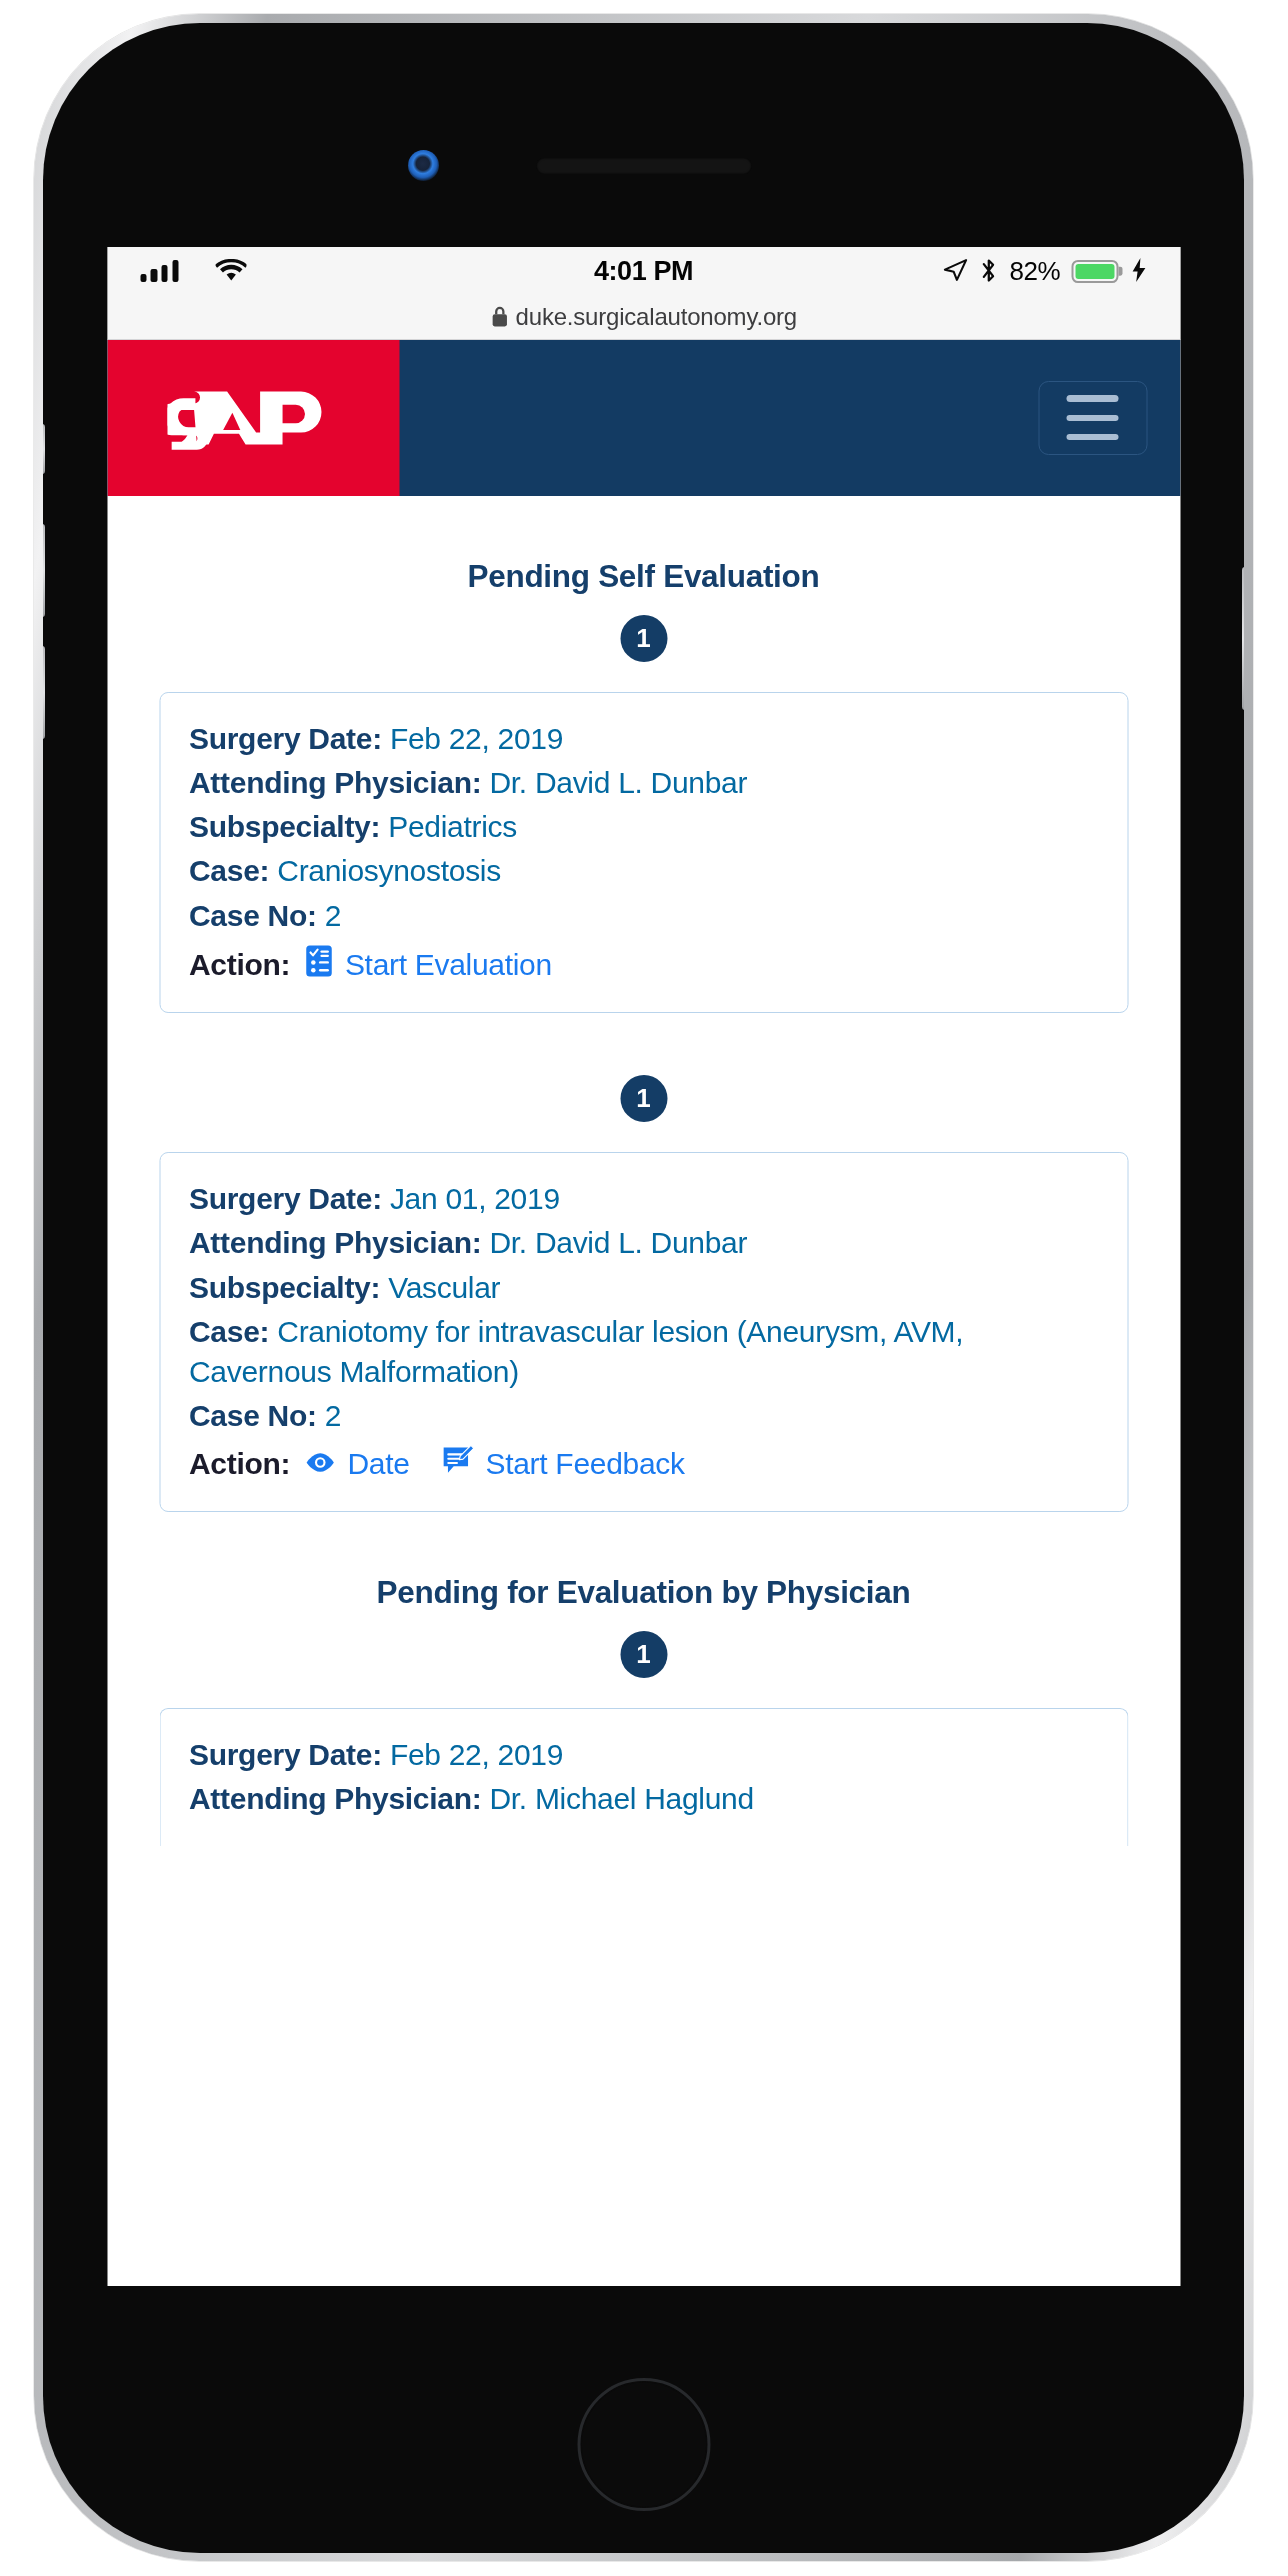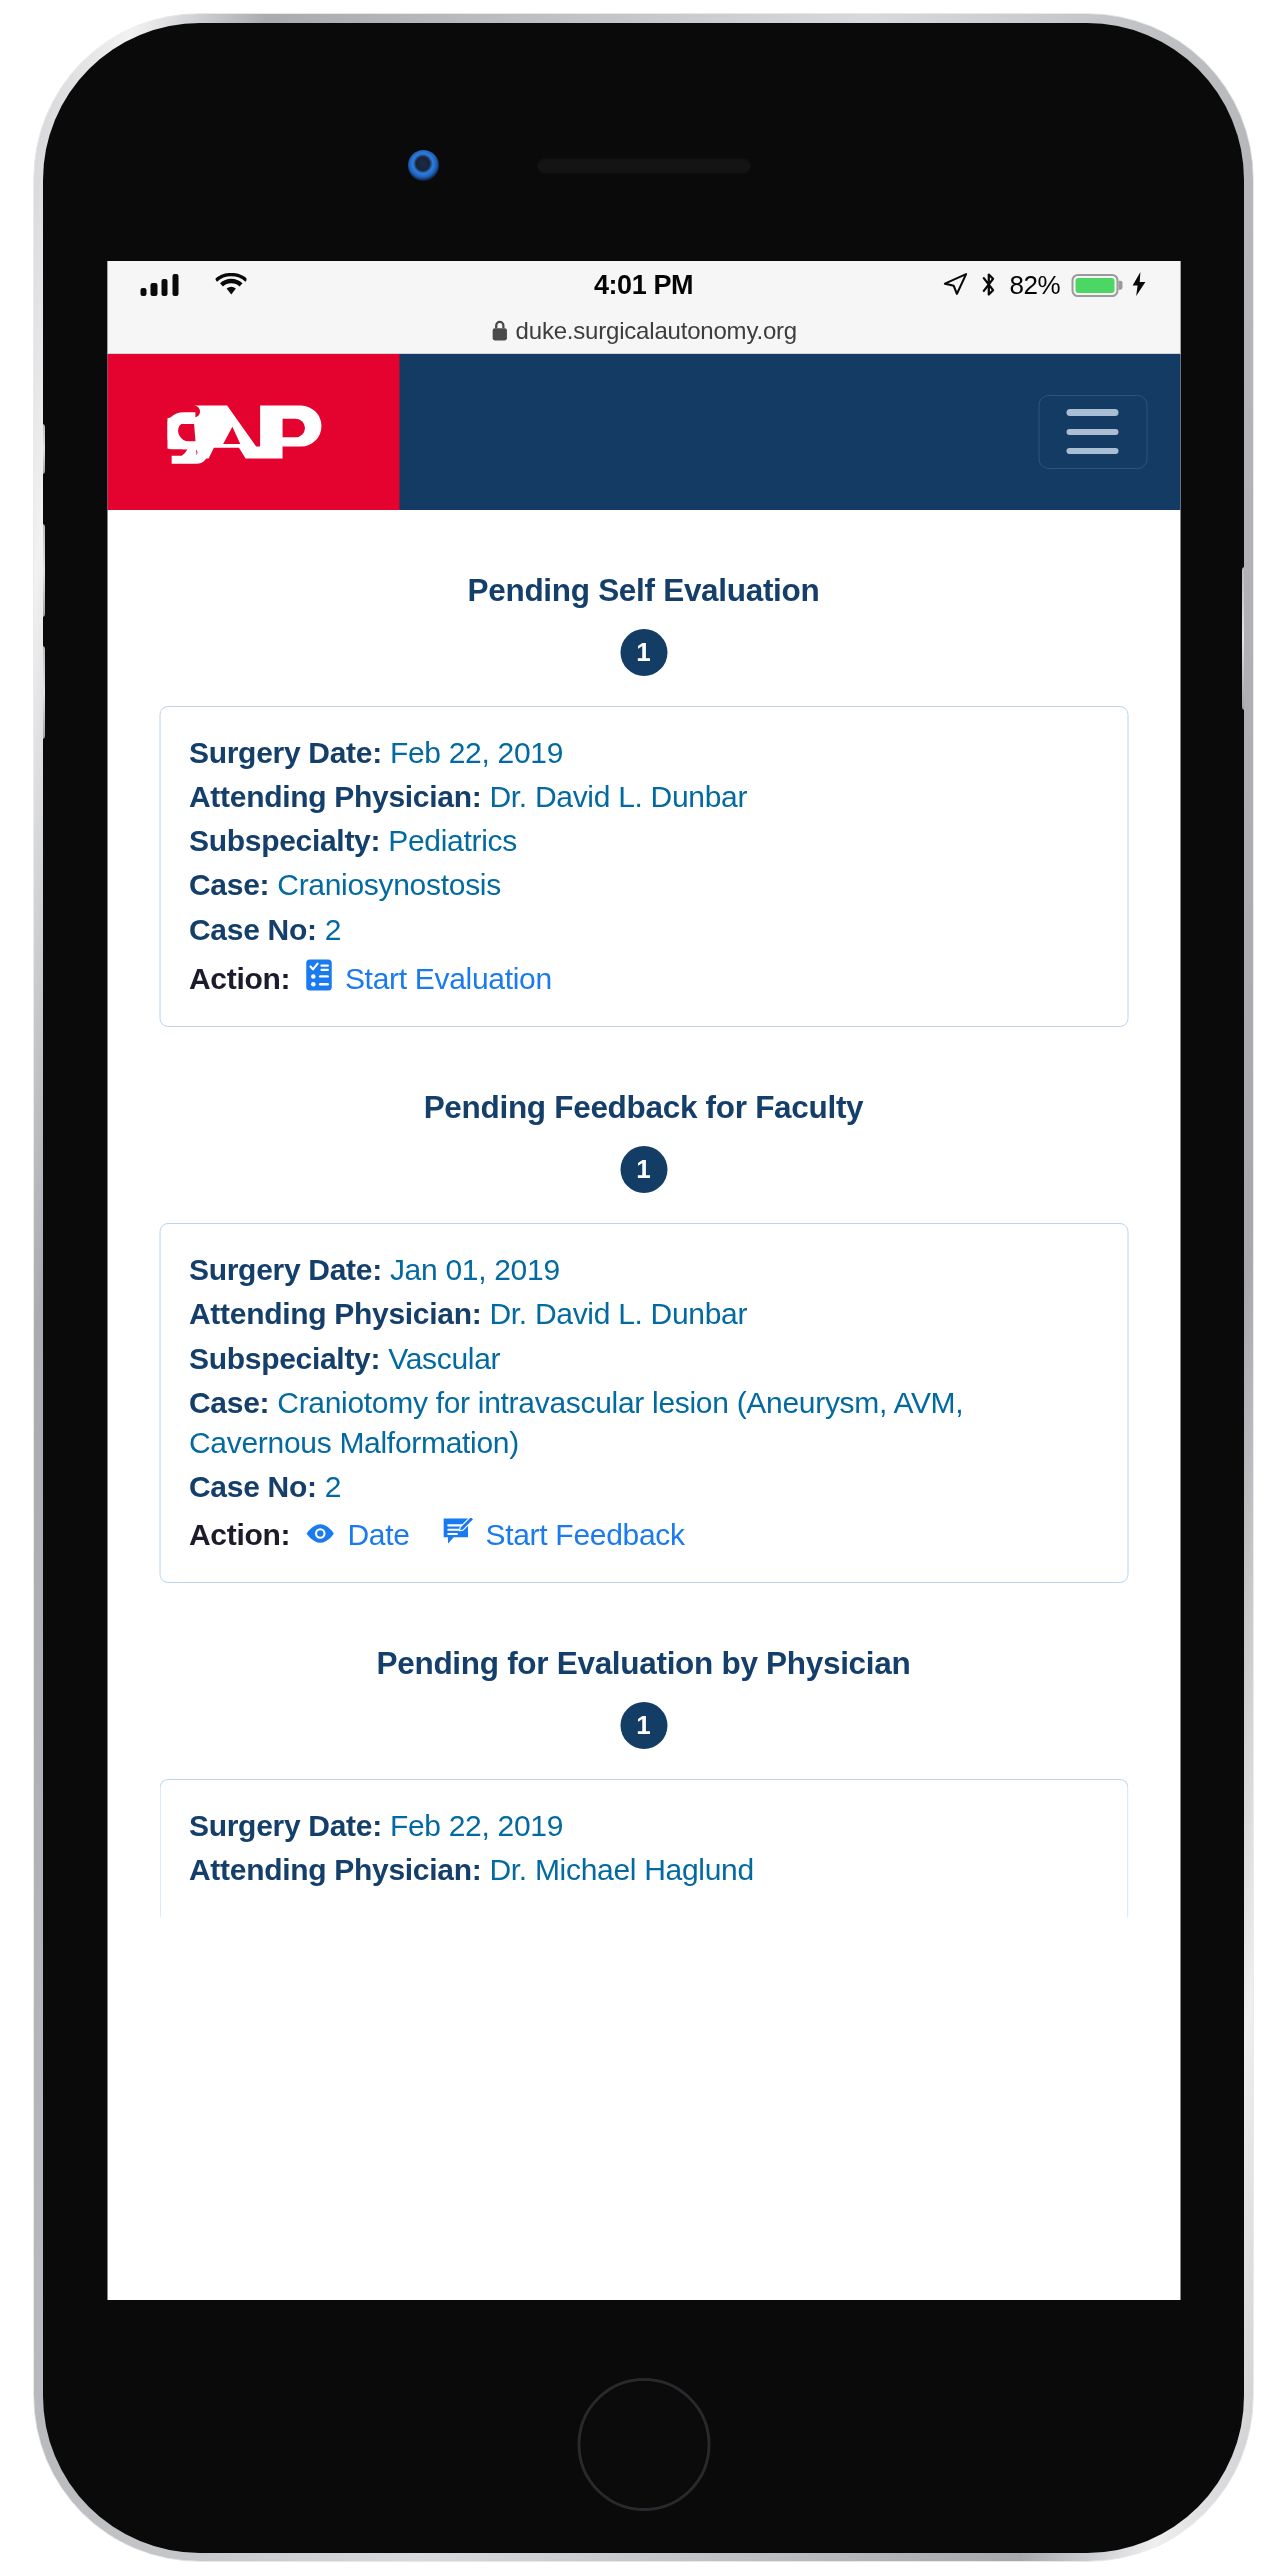--- a/index.html
+++ b/index.html
@@ -52,21 +52,21 @@
     bottom: 42px; width: 133px; height: 133px; border-radius: 50%;
     background: #0b0b0b;
     border: 3.6px solid #27292c;
     box-shadow: inset 0 0 0 1.4px #0a0a0a;
   }
 
   
   #screen {
     position: absolute;
     left: 50%; transform: translateX(-50%);
-    top: 238px;
+    top: 224px;
     width: 1073px; height: 2039px;
     background: #ffffff;
     overflow: hidden;
   }
 
   
   #status-bar {
     height: 49px;
     background: #f6f6f6;
     display: flex; align-items: center;
@@ -297,21 +297,20 @@
                   <circle cx="12" cy="37" r="3.2" fill="#ffffff"></circle>
                   <rect x="20" y="35.3" width="14" height="3.4" rx="1.7" fill="#ffffff"></rect>
                 </svg>
               </span>
               <span>Start Evaluation</span>
             </a>
           </div>
         </div>
 
         <div class="section-head">
-          <span class="section-title">Pending Feedback for Faculty</span>
           <span class="badge">1</span>
         </div>
 
         <div class="card">
           <div class="row">
             <span class="lab">Surgery Date:</span>
             <span class="val">Jan 01, 2019</span>
           </div>
           <div class="row">
             <span class="lab">Attending Physician:</span>

